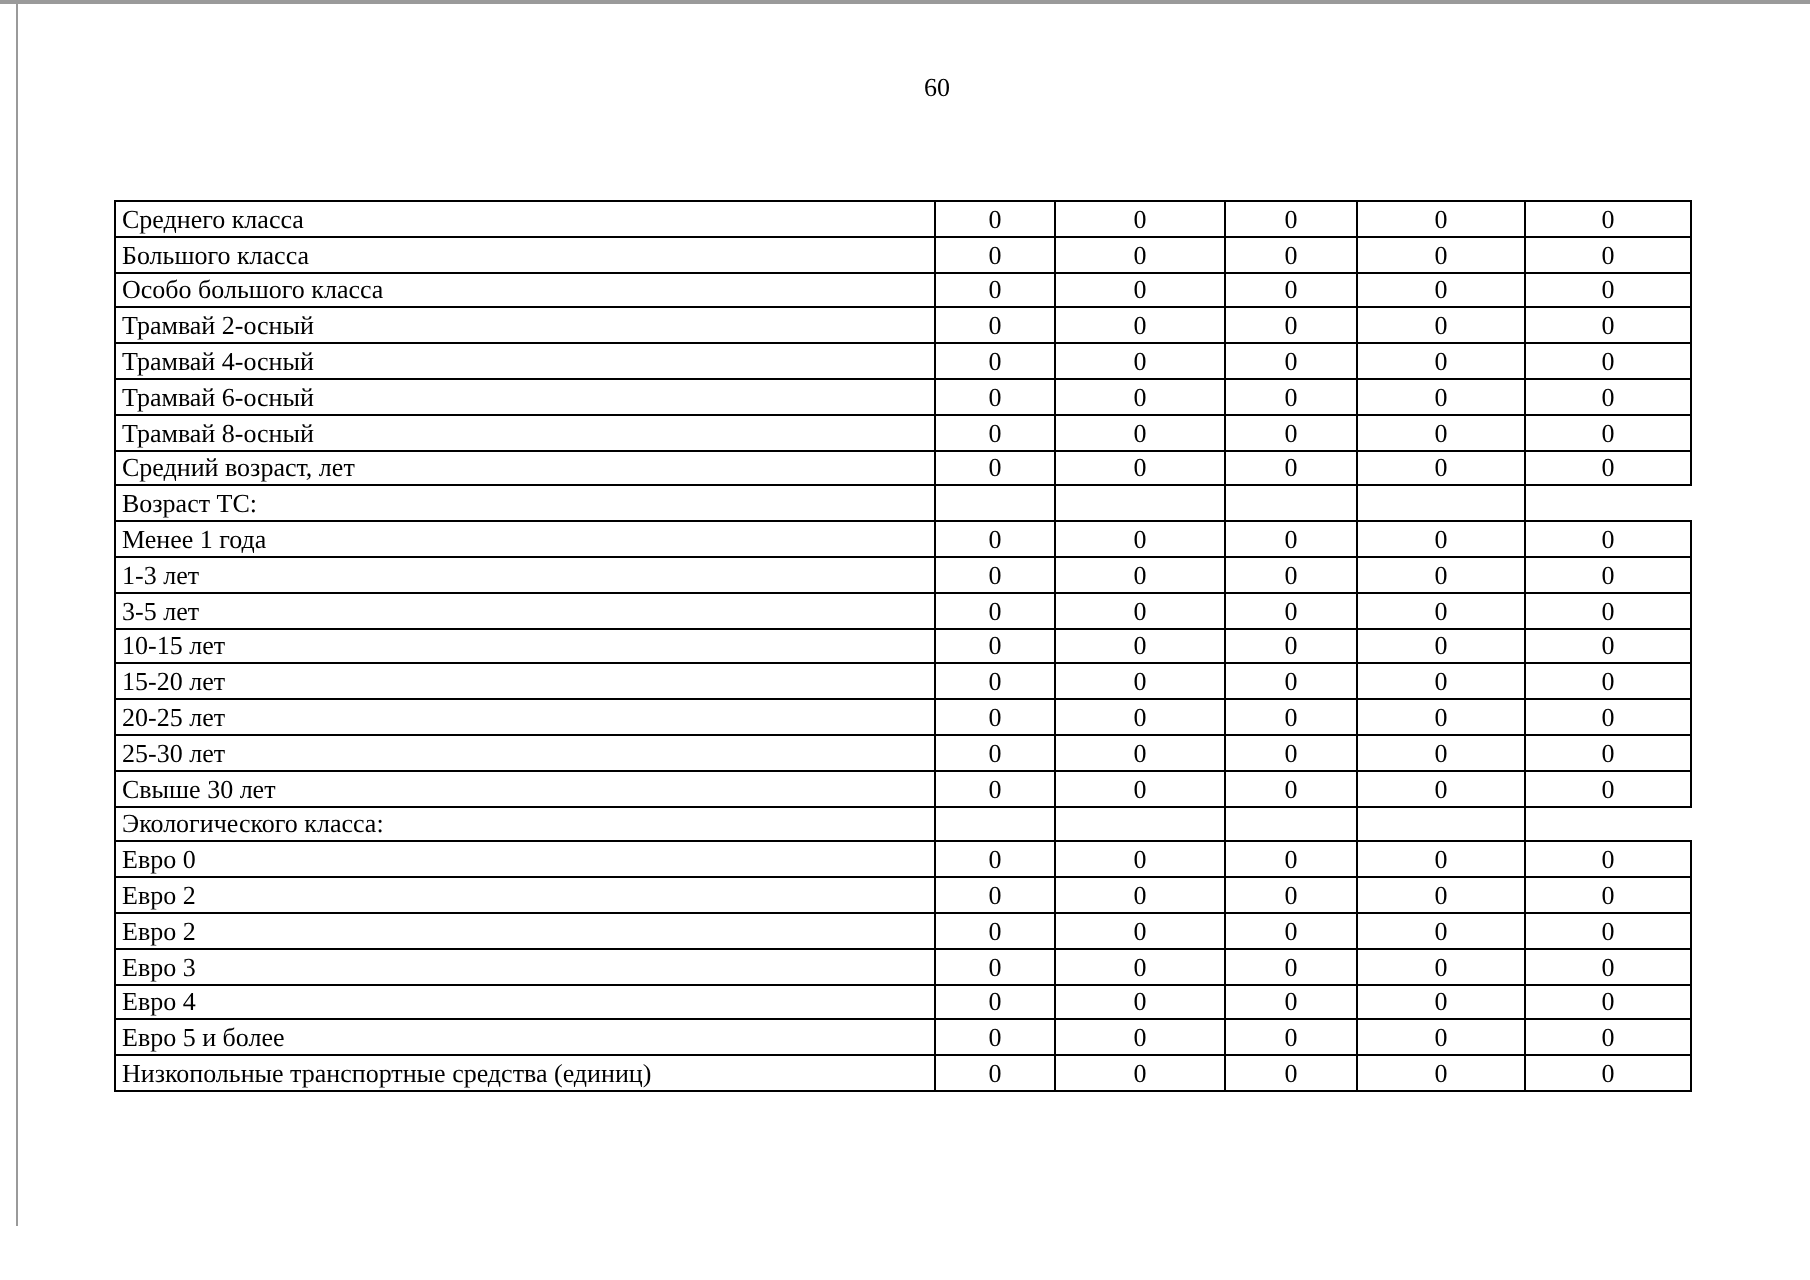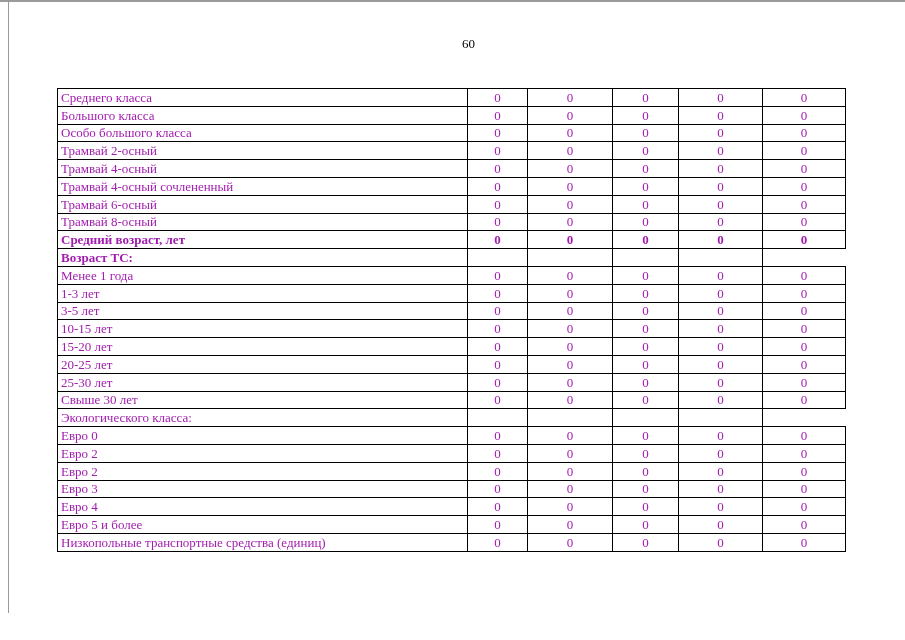--- a/index.html
+++ b/index.html
@@ -34,44 +34,44 @@
     position: absolute;
     left: 0; top: 36px;
     width: 905px;
     text-align: center;
     font-size: 13px;
     color: #000;
     padding-left: 16px;
   }
   table.doc-table {
     position: absolute;
-    left: 57px; top: 88px;
+    left: 57px; top: 100px;
     width: 789px;
     border-collapse: collapse;
     table-layout: fixed;
     font-size: 13px;
-    color: #a21caf;
+    color: #000000;
   }
   .doc-table td {
     border: 1px solid #000;
     height: 16.8px;
     padding: 0;
     line-height: 1;
     overflow: hidden;
     white-space: nowrap;
   }
   .doc-table td.label {
     text-align: left;
     padding-left: 3px;
   }
   .doc-table td.val {
     text-align: center;
   }
   .doc-table tr.bold {
-    font-weight: bold;
+    font-weight: normal;
   }
   .doc-table td.open-end {
     border-right-style: hidden;
   }
 </style>
 </head>
 <body>
 
 <div class="page">
   <div class="frame-top"></div>
@@ -123,28 +123,20 @@
         </tr>
         <tr>
           <td class="label">Трамвай 4-осный</td>
           <td class="val">0</td>
           <td class="val">0</td>
           <td class="val">0</td>
           <td class="val">0</td>
           <td class="val">0</td>
         </tr>
         <tr>
-          <td class="label">Трамвай 4-осный сочлененный</td>
-          <td class="val">0</td>
-          <td class="val">0</td>
-          <td class="val">0</td>
-          <td class="val">0</td>
-          <td class="val">0</td>
-        </tr>
-        <tr>
           <td class="label">Трамвай 6-осный</td>
           <td class="val">0</td>
           <td class="val">0</td>
           <td class="val">0</td>
           <td class="val">0</td>
           <td class="val">0</td>
         </tr>
         <tr>
           <td class="label">Трамвай 8-осный</td>
           <td class="val">0</td>

